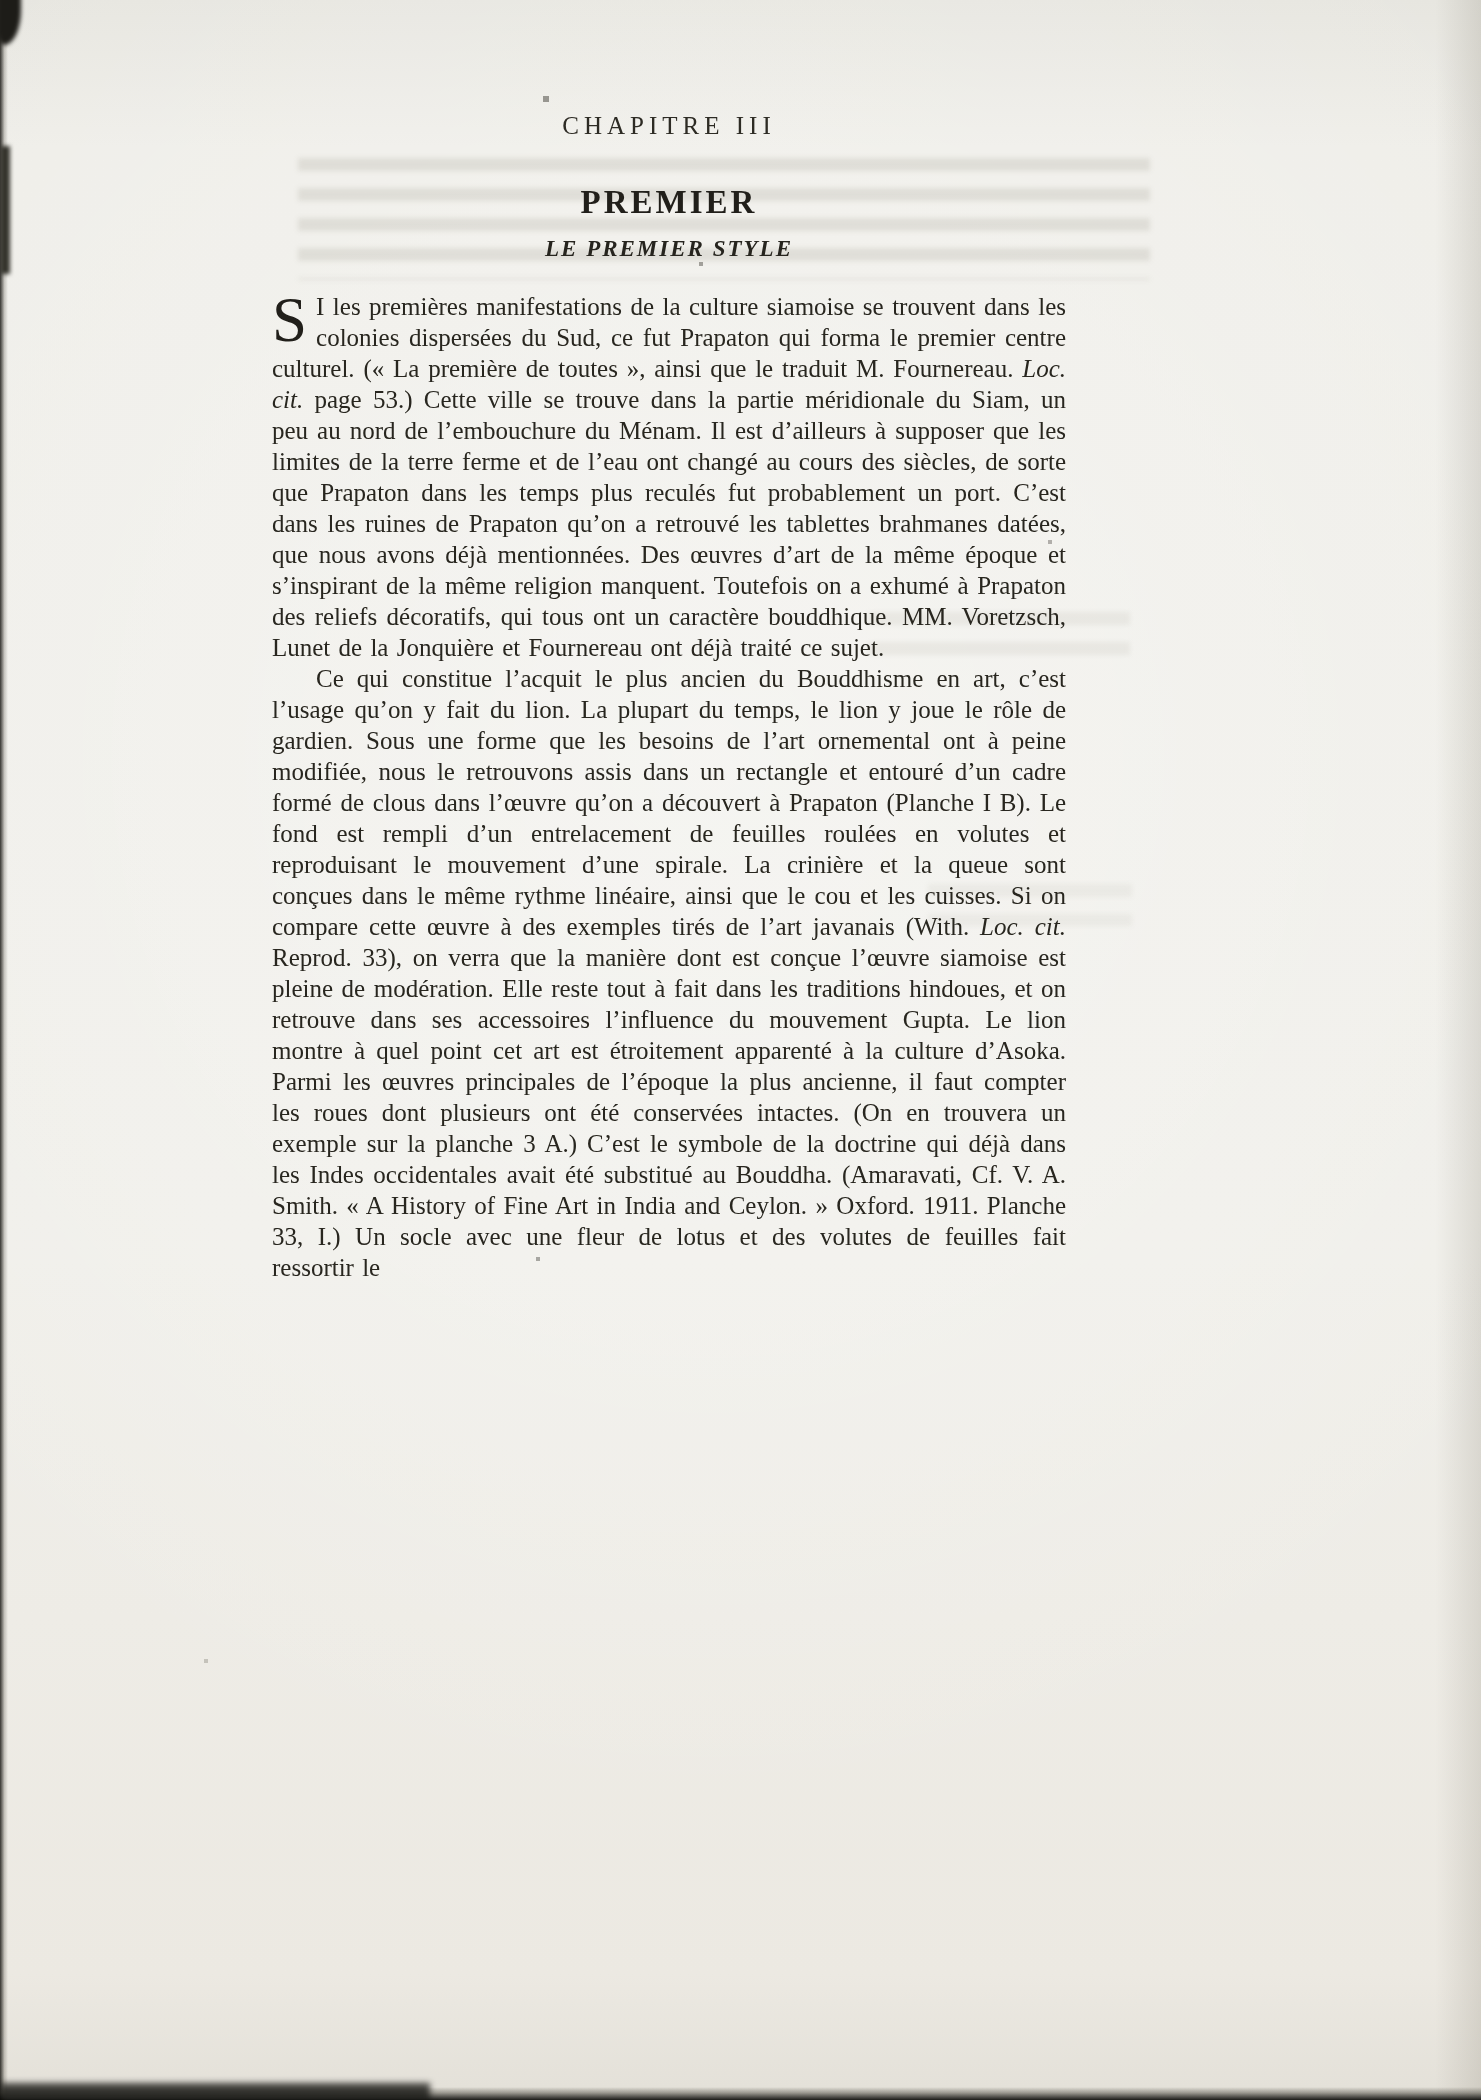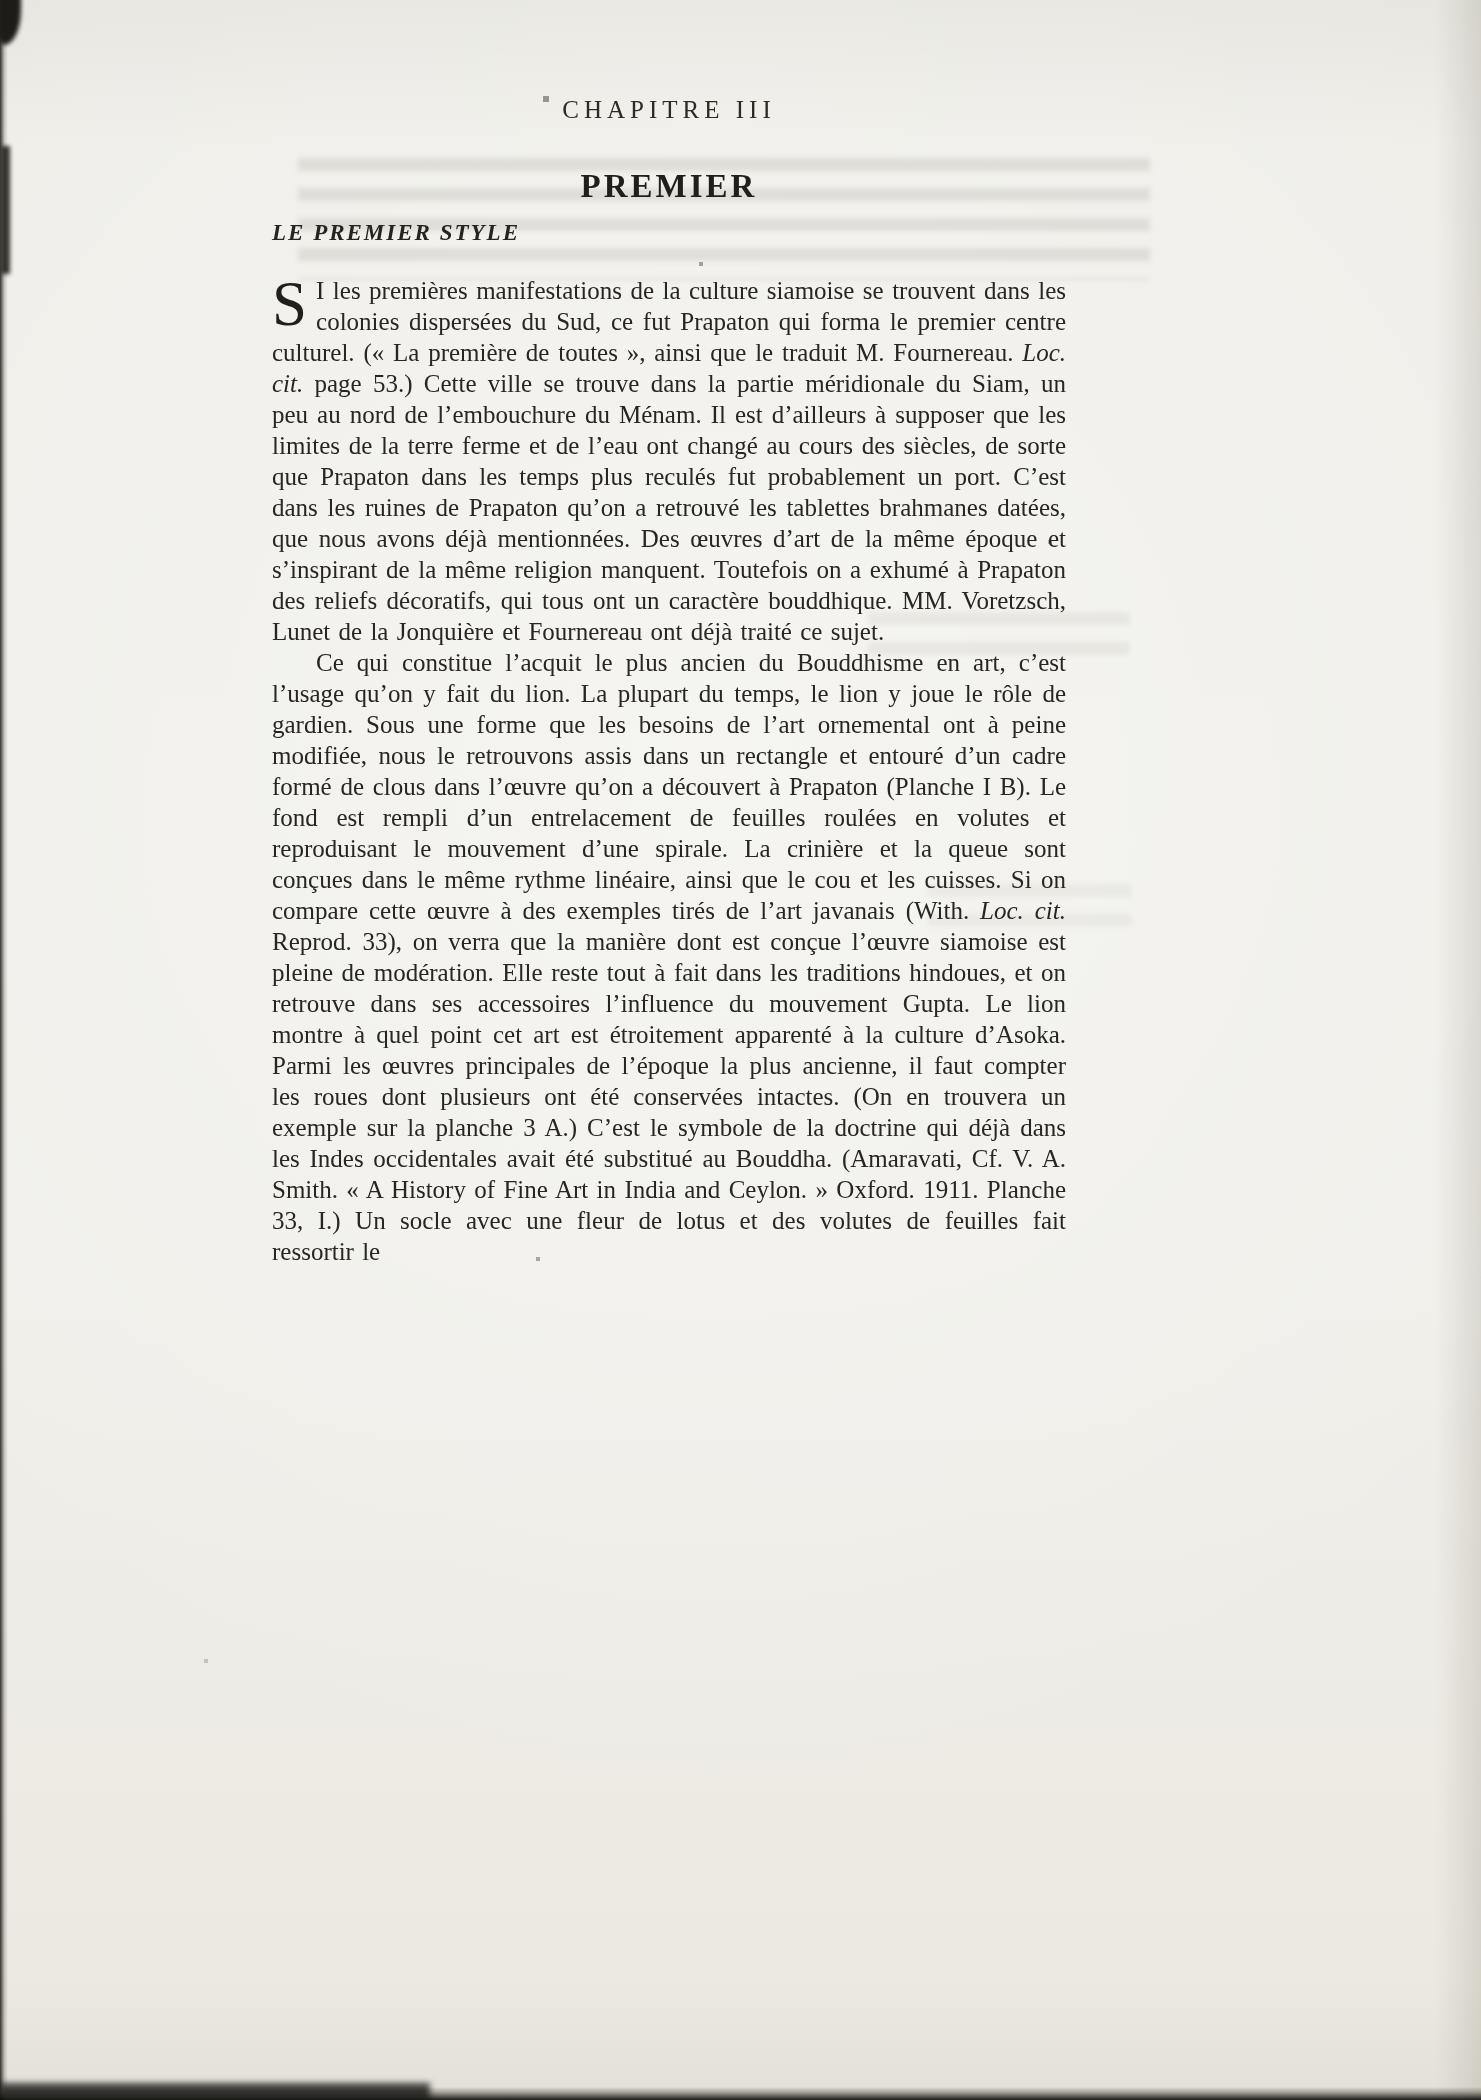--- a/index.html
+++ b/index.html
@@ -52,30 +52,30 @@
   .specks {
     position: absolute; left: 0; top: 0; width: 2px; height: 2px; pointer-events: none;
     background: transparent;
     box-shadow:
       545px 98px 0 2px rgba(44,42,36,0.45),
       700px 263px 0 1px rgba(44,42,36,0.4),
       1049px 541px 0 1px rgba(54,50,42,0.35),
       537px 1258px 0 1px rgba(44,42,36,0.38),
       205px 1660px 0 1px rgba(74,70,60,0.25);
   }
-  .content { position: absolute; left: 272px; top: 96px; width: 794px; }
+  .content { position: absolute; left: 272px; top: 112px; width: 794px; }
   .chapter-heading {
     text-align: center; font-size: 25px; letter-spacing: 5px; color: #2d2b24;
   }
   .title {
     margin: 44px 0 0; text-align: center;
     font-size: 33px; font-weight: bold; letter-spacing: 3px; color: #211f1a;
   }
   .subtitle {
-    margin: 15px 0 0; text-align: left;
+    margin: 15px 0 0; text-align: center;
     font-size: 23px; font-weight: bold; font-style: italic; letter-spacing: 2px; color: #26241e;
   }
   .body-text { margin-top: 29px; }
   .para {
     margin: 0; font-size: 25px; line-height: 31px;
     text-align: justify; word-spacing: 2px; color: #28261f;
   }
   .indent { text-indent: 44px; }
   .dropcap {
     float: left; font-size: 63px; line-height: 52px;

